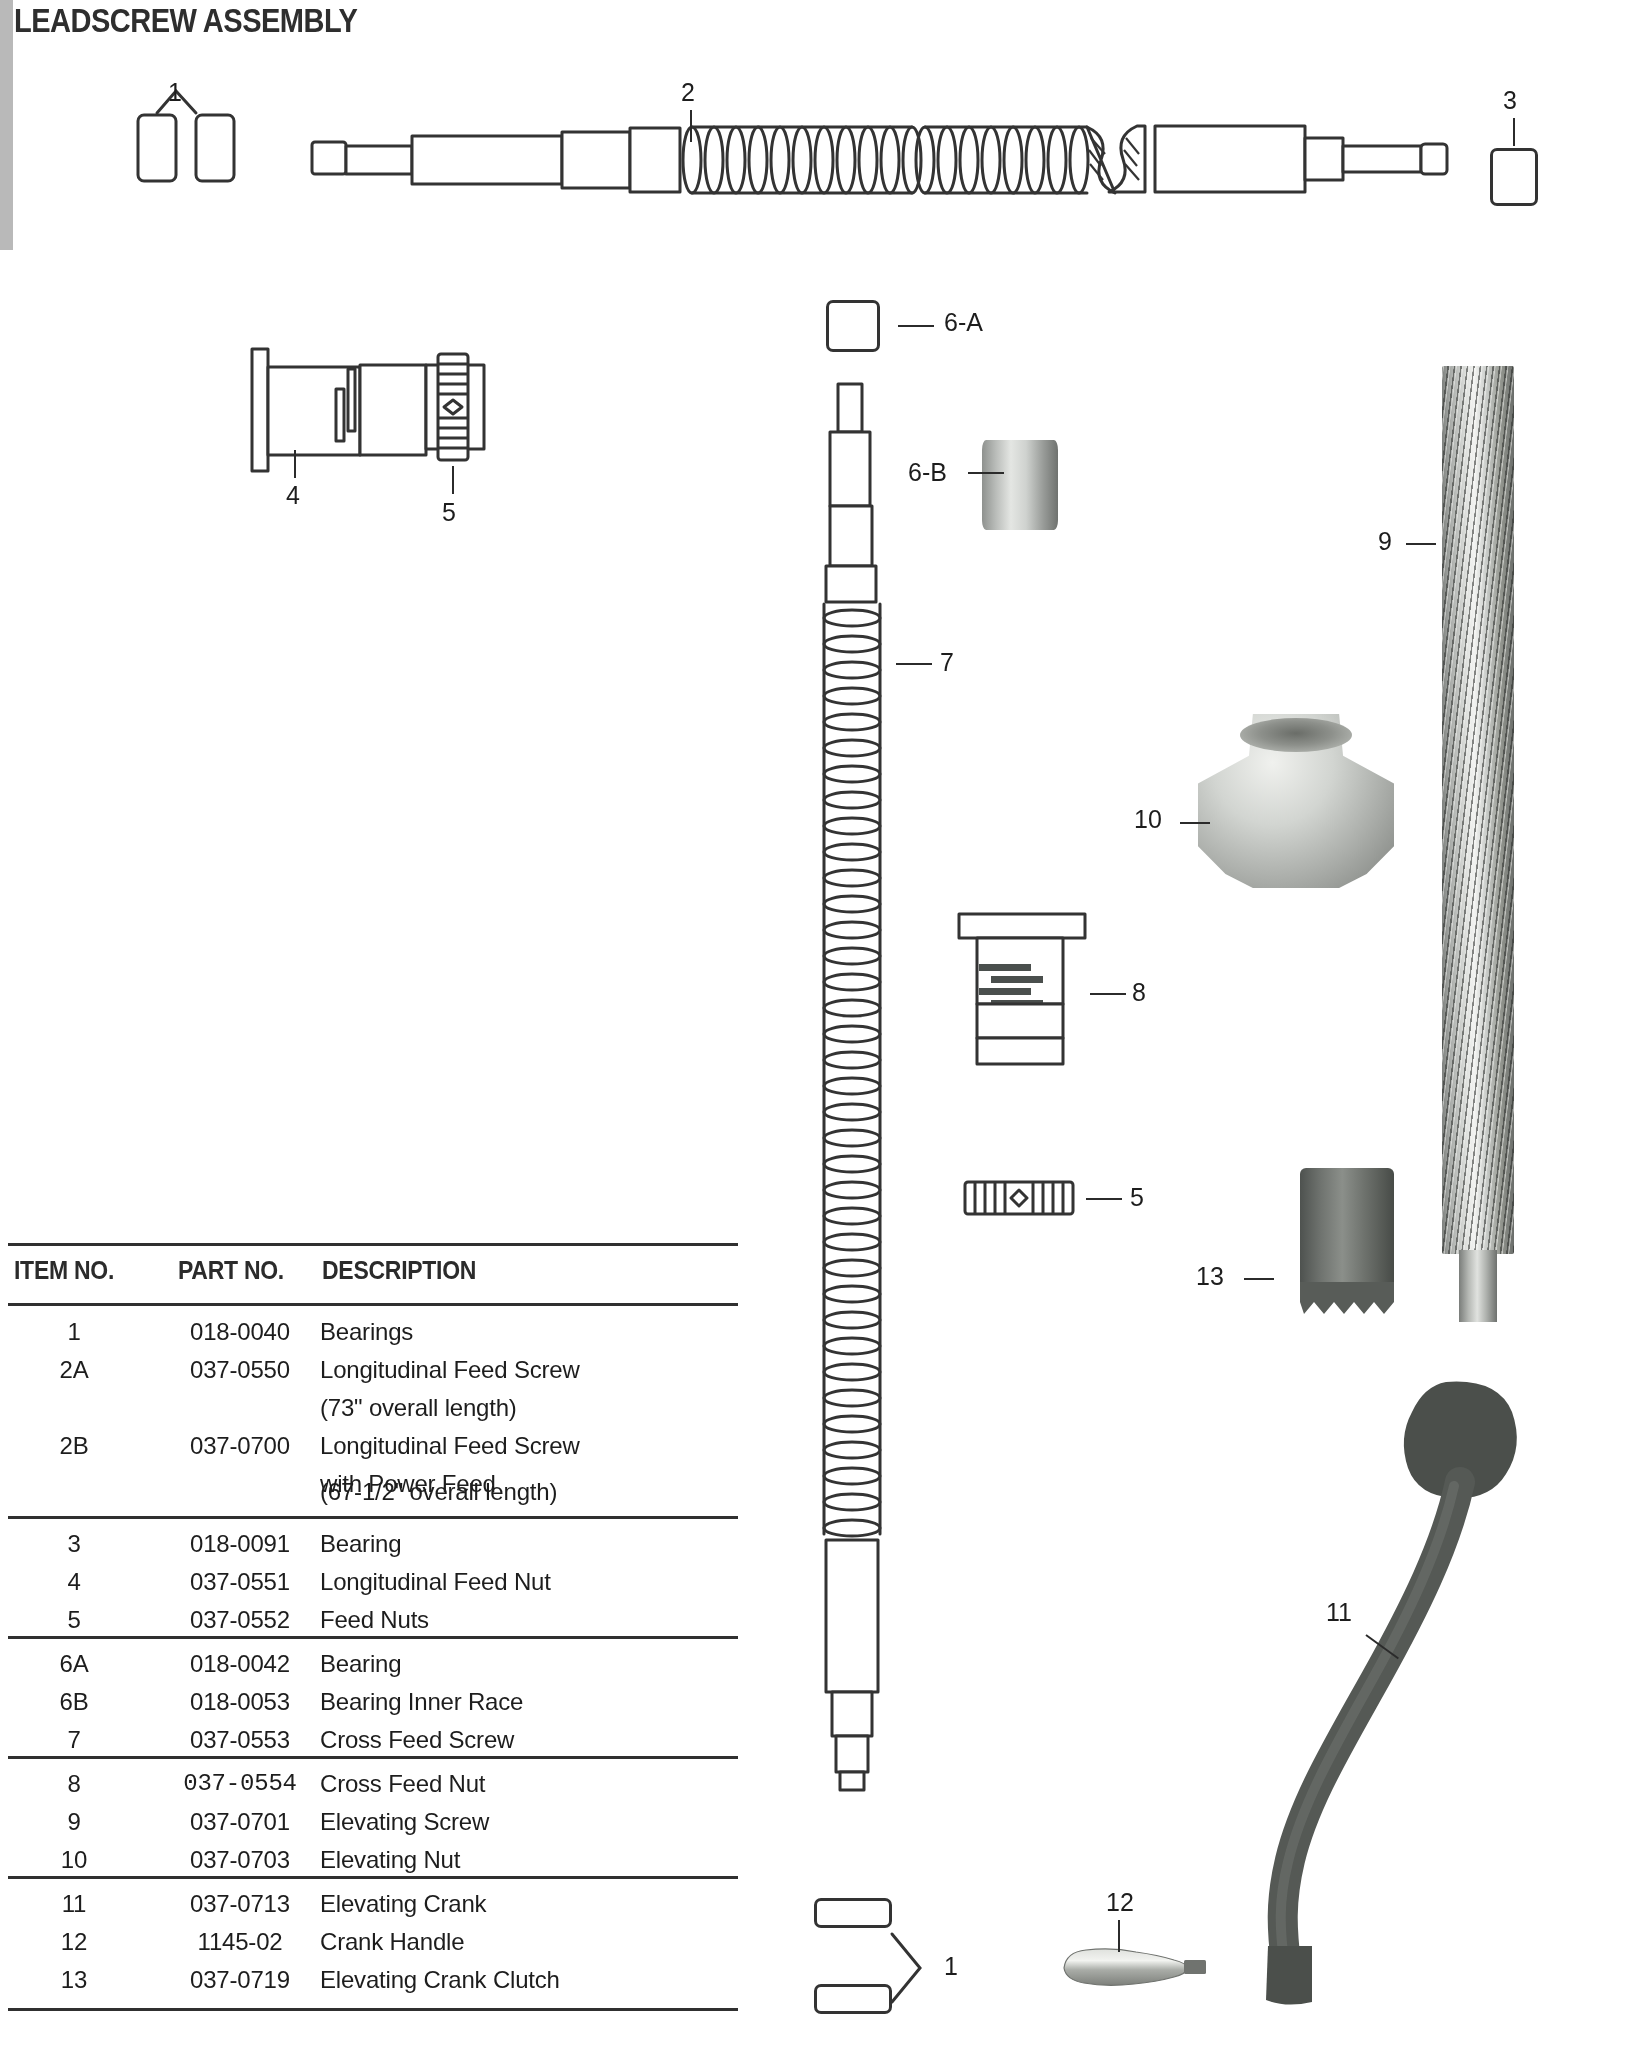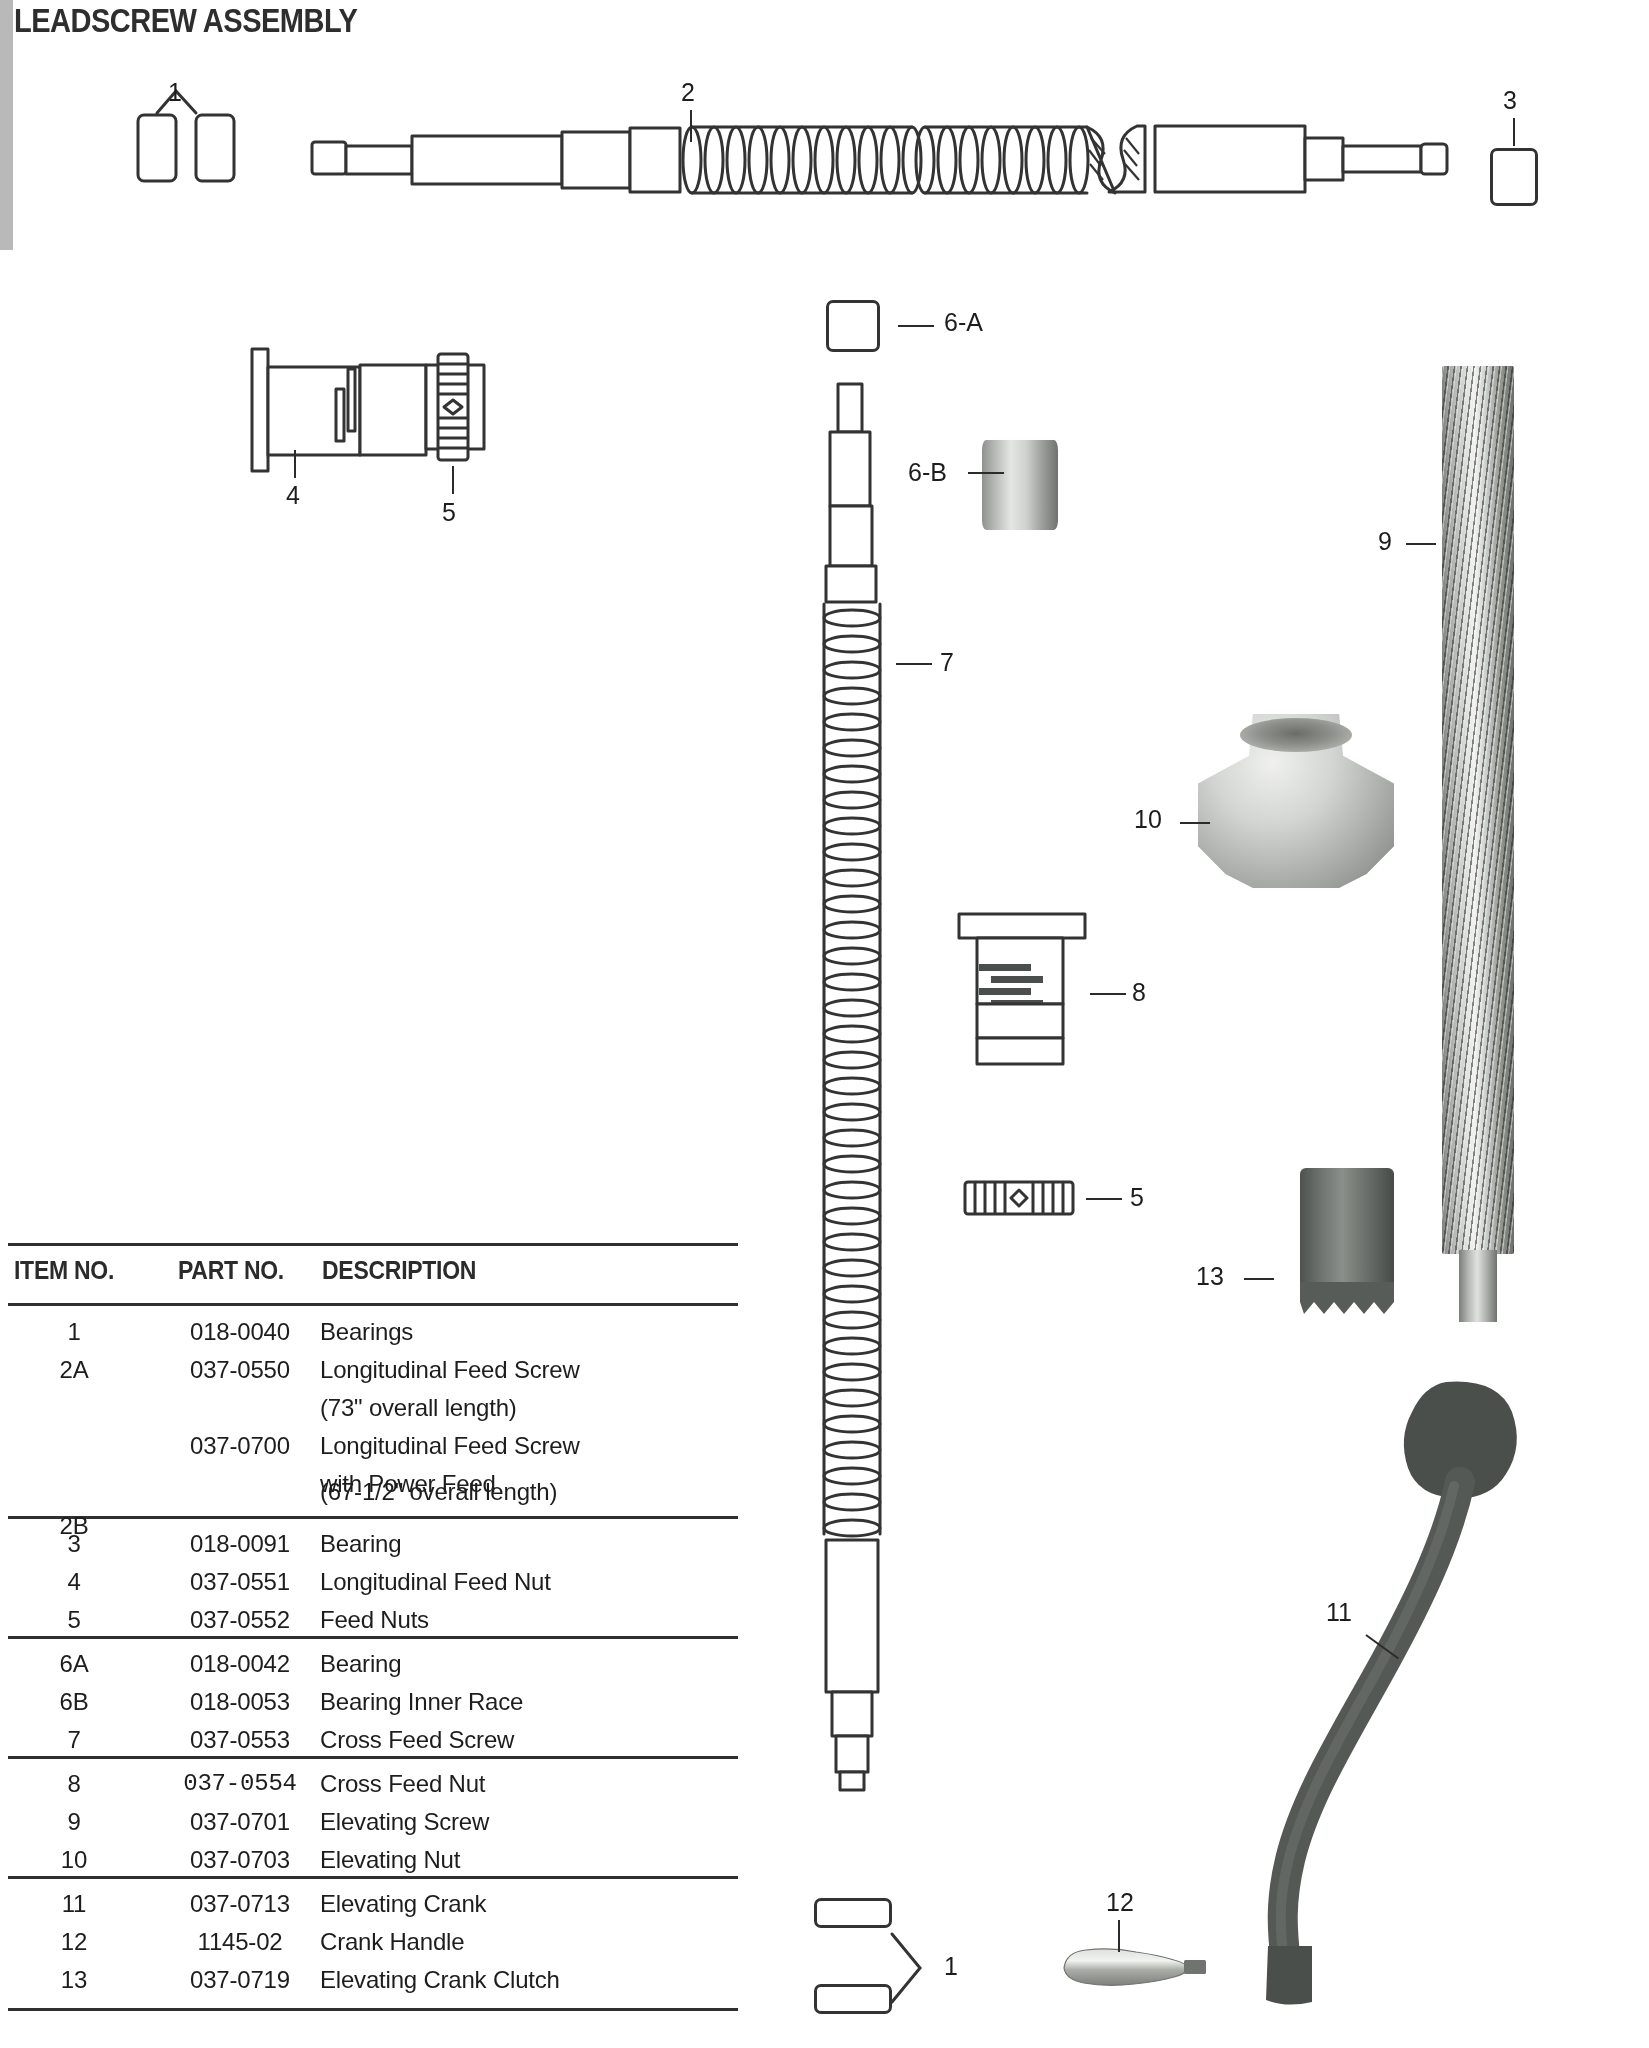--- a/index.html
+++ b/index.html
@@ -485,21 +485,21 @@
   <div class="cell item" style="top:1318px;">1</div>
   <div class="cell part" style="top:1318px;">018-0040</div>
   <div class="cell desc" style="top:1318px;">Bearings</div>
 
   <div class="cell item" style="top:1356px;">2A</div>
   <div class="cell part" style="top:1356px;">037-0550</div>
   <div class="cell desc" style="top:1356px;">Longitudinal Feed Screw</div>
 
   <div class="cell desc" style="top:1394px;">(73" overall length)</div>
 
-  <div class="cell item" style="top:1512px;text-align:center;">2B</div>
+  <div class="cell item" style="top:1432px;text-align:center;">2B</div>
   <div class="cell part" style="top:1432px;">037-0700</div>
   <div class="cell desc" style="top:1432px;">Longitudinal Feed Screw</div>
 
   <div class="cell desc" style="top:1470px;">with Power Feed</div>
 
   <div class="cell desc" style="top:1476px; top:1478px;">(67-1/2" overall length)</div>
 
   <div class="cell item" style="top:1530px;">3</div>
   <div class="cell part" style="top:1530px;">018-0091</div>
   <div class="cell desc" style="top:1530px;">Bearing</div>

